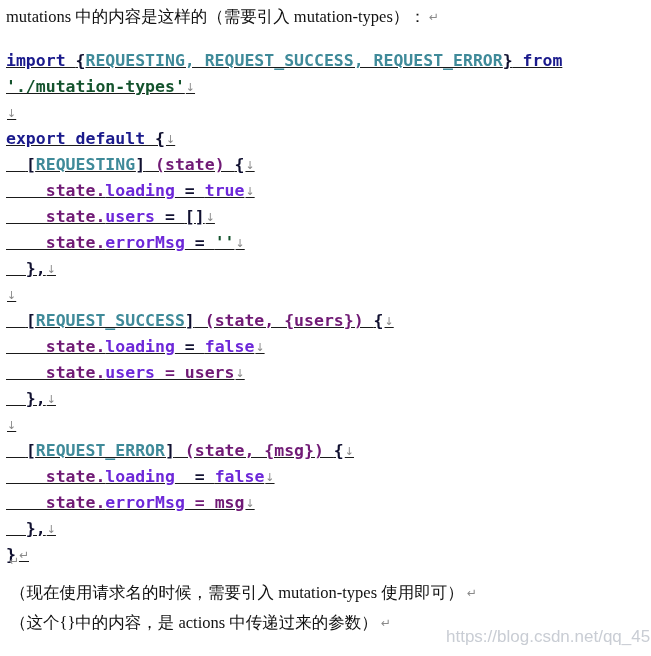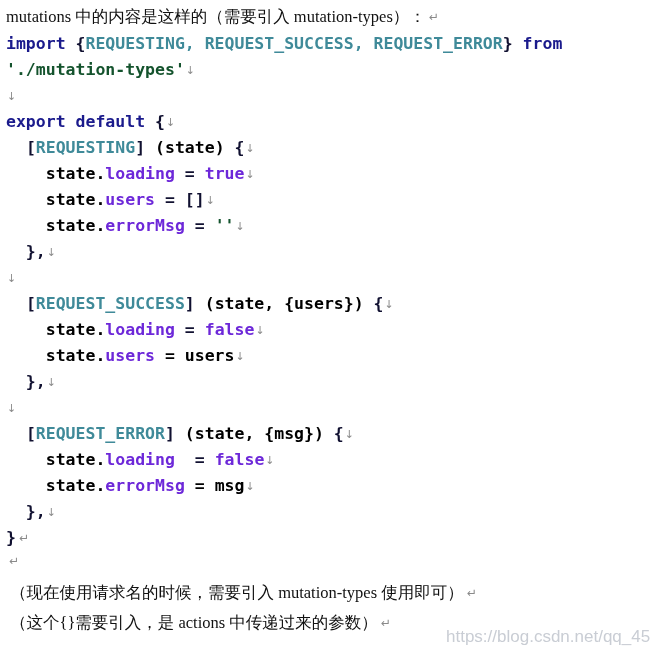--- a/index.html
+++ b/index.html
@@ -50,21 +50,21 @@
     display: block;
   }
 
   
   .kw      { color: #1a1a8c; }   
   .const   { color: #3f8a99; }   
   .str     { color: #14532d; }   
   .prop    { color: #6d28d9; }   
   .bool    { color: #6d28d9; }   
   .punct   { color: #101030; }   
-  .plain   { color: #000000; text-align: center; }   
+  .plain   { color: #701a75; text-align: center; }   
 
   
   .mark-lb {            
     color: #8a8a8a;
     font-family: "DejaVu Sans", sans-serif;
     font-size: 11px;
     font-weight: normal;
     vertical-align: 1px;
     padding-left: 1px;
   }
@@ -86,21 +86,21 @@
     color: #c9cdd4;
     letter-spacing: 0px;
     white-space: nowrap;
     pointer-events: none;
     user-select: none;
   }
 
   .blank-line { height: 26px; }
 
   #intro      { position: absolute; left: 6px;  top: 2px;   }
-  #codeblock  { position: absolute; left: 6px;  top: 31px;  }
+  #codeblock  { position: absolute; left: 6px;  top: 48px; text-decoration: underline;  }
   #outro      { position: absolute; left: 10px; top: 578px; }
 </style>
 </head>
 <body>
 
 <div class="page">
 
   <div id="intro">
     <div class="prose prose-line">
       <span>mutations 中的内容是这样的（需要引入 mutation-types）：</span><span class="mark-pilcrow">↵</span>
@@ -108,18 +108,18 @@
   </div>
 
   <div id="codeblock" class="code"><div class="code-line"><span class="kw">import </span><span class="punct">{</span><span class="const">REQUESTING, REQUEST_SUCCESS, REQUEST_ERROR</span><span class="punct">}</span><span class="kw"> from</span></div><div class="code-line"><span class="str">'./mutation-types'</span><span class="mark-lb">↓</span></div><div class="code-line blank-line"><span class="mark-lb">↓</span></div><div class="code-line"><span class="kw">export default </span><span class="punct">{</span><span class="mark-lb">↓</span></div><div class="code-line"><span class="plain">  </span><span class="punct">[</span><span class="const">REQUESTING</span><span class="punct">]</span><span class="plain"> (state) </span><span class="punct">{</span><span class="mark-lb">↓</span></div><div class="code-line"><span class="plain">    state.</span><span class="prop">loading</span><span class="punct"> = </span><span class="bool">true</span><span class="mark-lb">↓</span></div><div class="code-line"><span class="plain">    state.</span><span class="prop">users</span><span class="punct"> = </span><span class="punct">[]</span><span class="mark-lb">↓</span></div><div class="code-line"><span class="plain">    state.</span><span class="prop">errorMsg</span><span class="punct"> = </span><span class="str">''</span><span class="mark-lb">↓</span></div><div class="code-line"><span class="punct">  },</span><span class="mark-lb">↓</span></div><div class="code-line blank-line"><span class="mark-lb">↓</span></div><div class="code-line"><span class="plain">  </span><span class="punct">[</span><span class="const">REQUEST_SUCCESS</span><span class="punct">]</span><span class="plain"> (state, {users}) </span><span class="punct">{</span><span class="mark-lb">↓</span></div><div class="code-line"><span class="plain">    state.</span><span class="prop">loading</span><span class="punct"> = </span><span class="bool">false</span><span class="mark-lb">↓</span></div><div class="code-line"><span class="plain">    state.</span><span class="prop">users</span><span class="plain"> = users</span><span class="mark-lb">↓</span></div><div class="code-line"><span class="punct">  },</span><span class="mark-lb">↓</span></div><div class="code-line blank-line"><span class="mark-lb">↓</span></div><div class="code-line"><span class="plain">  </span><span class="punct">[</span><span class="const">REQUEST_ERROR</span><span class="punct">]</span><span class="plain"> (state, {msg}) </span><span class="punct">{</span><span class="mark-lb">↓</span></div><div class="code-line"><span class="plain">    state.</span><span class="prop">loading</span><span class="punct">  = </span><span class="bool">false</span><span class="mark-lb">↓</span></div><div class="code-line"><span class="plain">    state.</span><span class="prop">errorMsg</span><span class="plain"> = msg</span><span class="mark-lb">↓</span></div><div class="code-line"><span class="punct">  },</span><span class="mark-lb">↓</span></div><div class="code-line"><span class="punct">}</span><span class="mark-pilcrow">↵</span></div></div>
 
   <div style="position:absolute; left:6px; top:552px;">
     <span class="mark-pilcrow">↵</span>
   </div>
 
   <div id="outro">
       <div class="prose prose-line"><span>（现在使用请求名的时候，需要引入 mutation-types 使用即可）</span><span class="mark-pilcrow">↵</span></div>
-      <div class="prose prose-line"><span>（这个{}需要引入，是 actions 中传递过来的参数）</span><span class="mark-pilcrow">↵</span></div>
+      <div class="prose prose-line"><span>（这个{}中的内容，是 actions 中传递过来的参数）</span><span class="mark-pilcrow">↵</span></div>
     </div>
 
   <div class="watermark">https://blog.csdn.net/qq_45613931</div>
 
 </div>
 
 </body></html>

